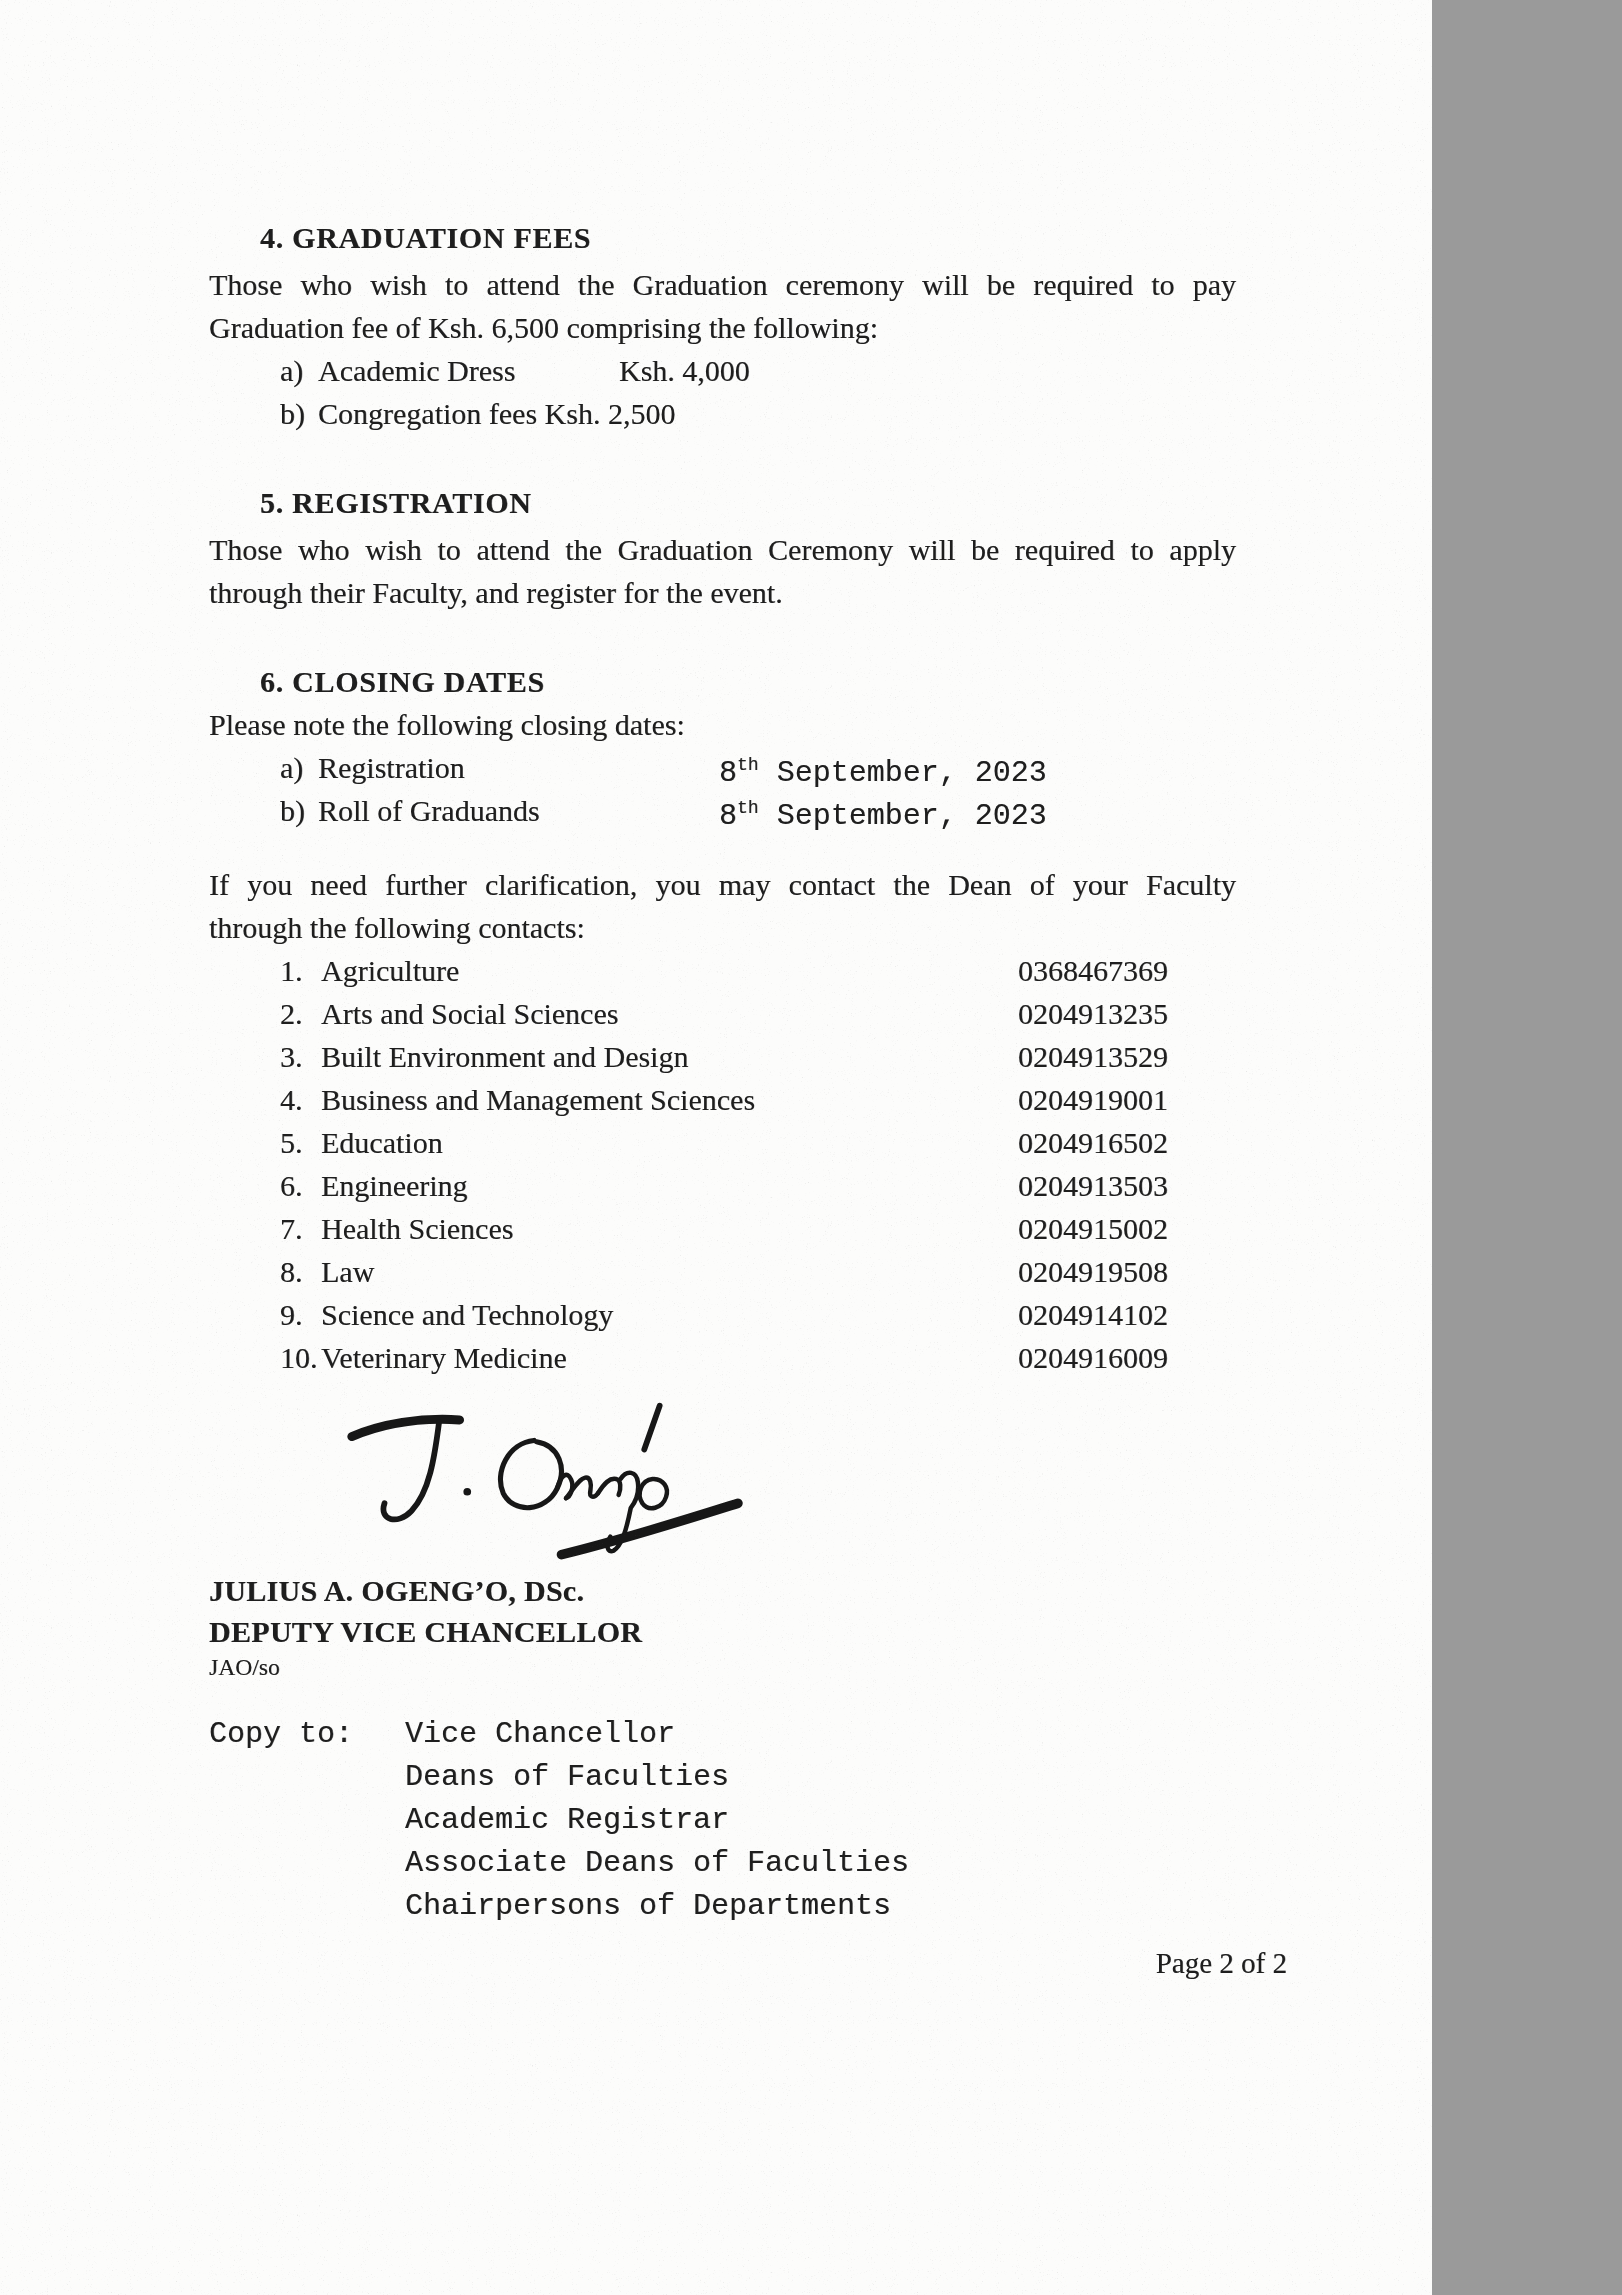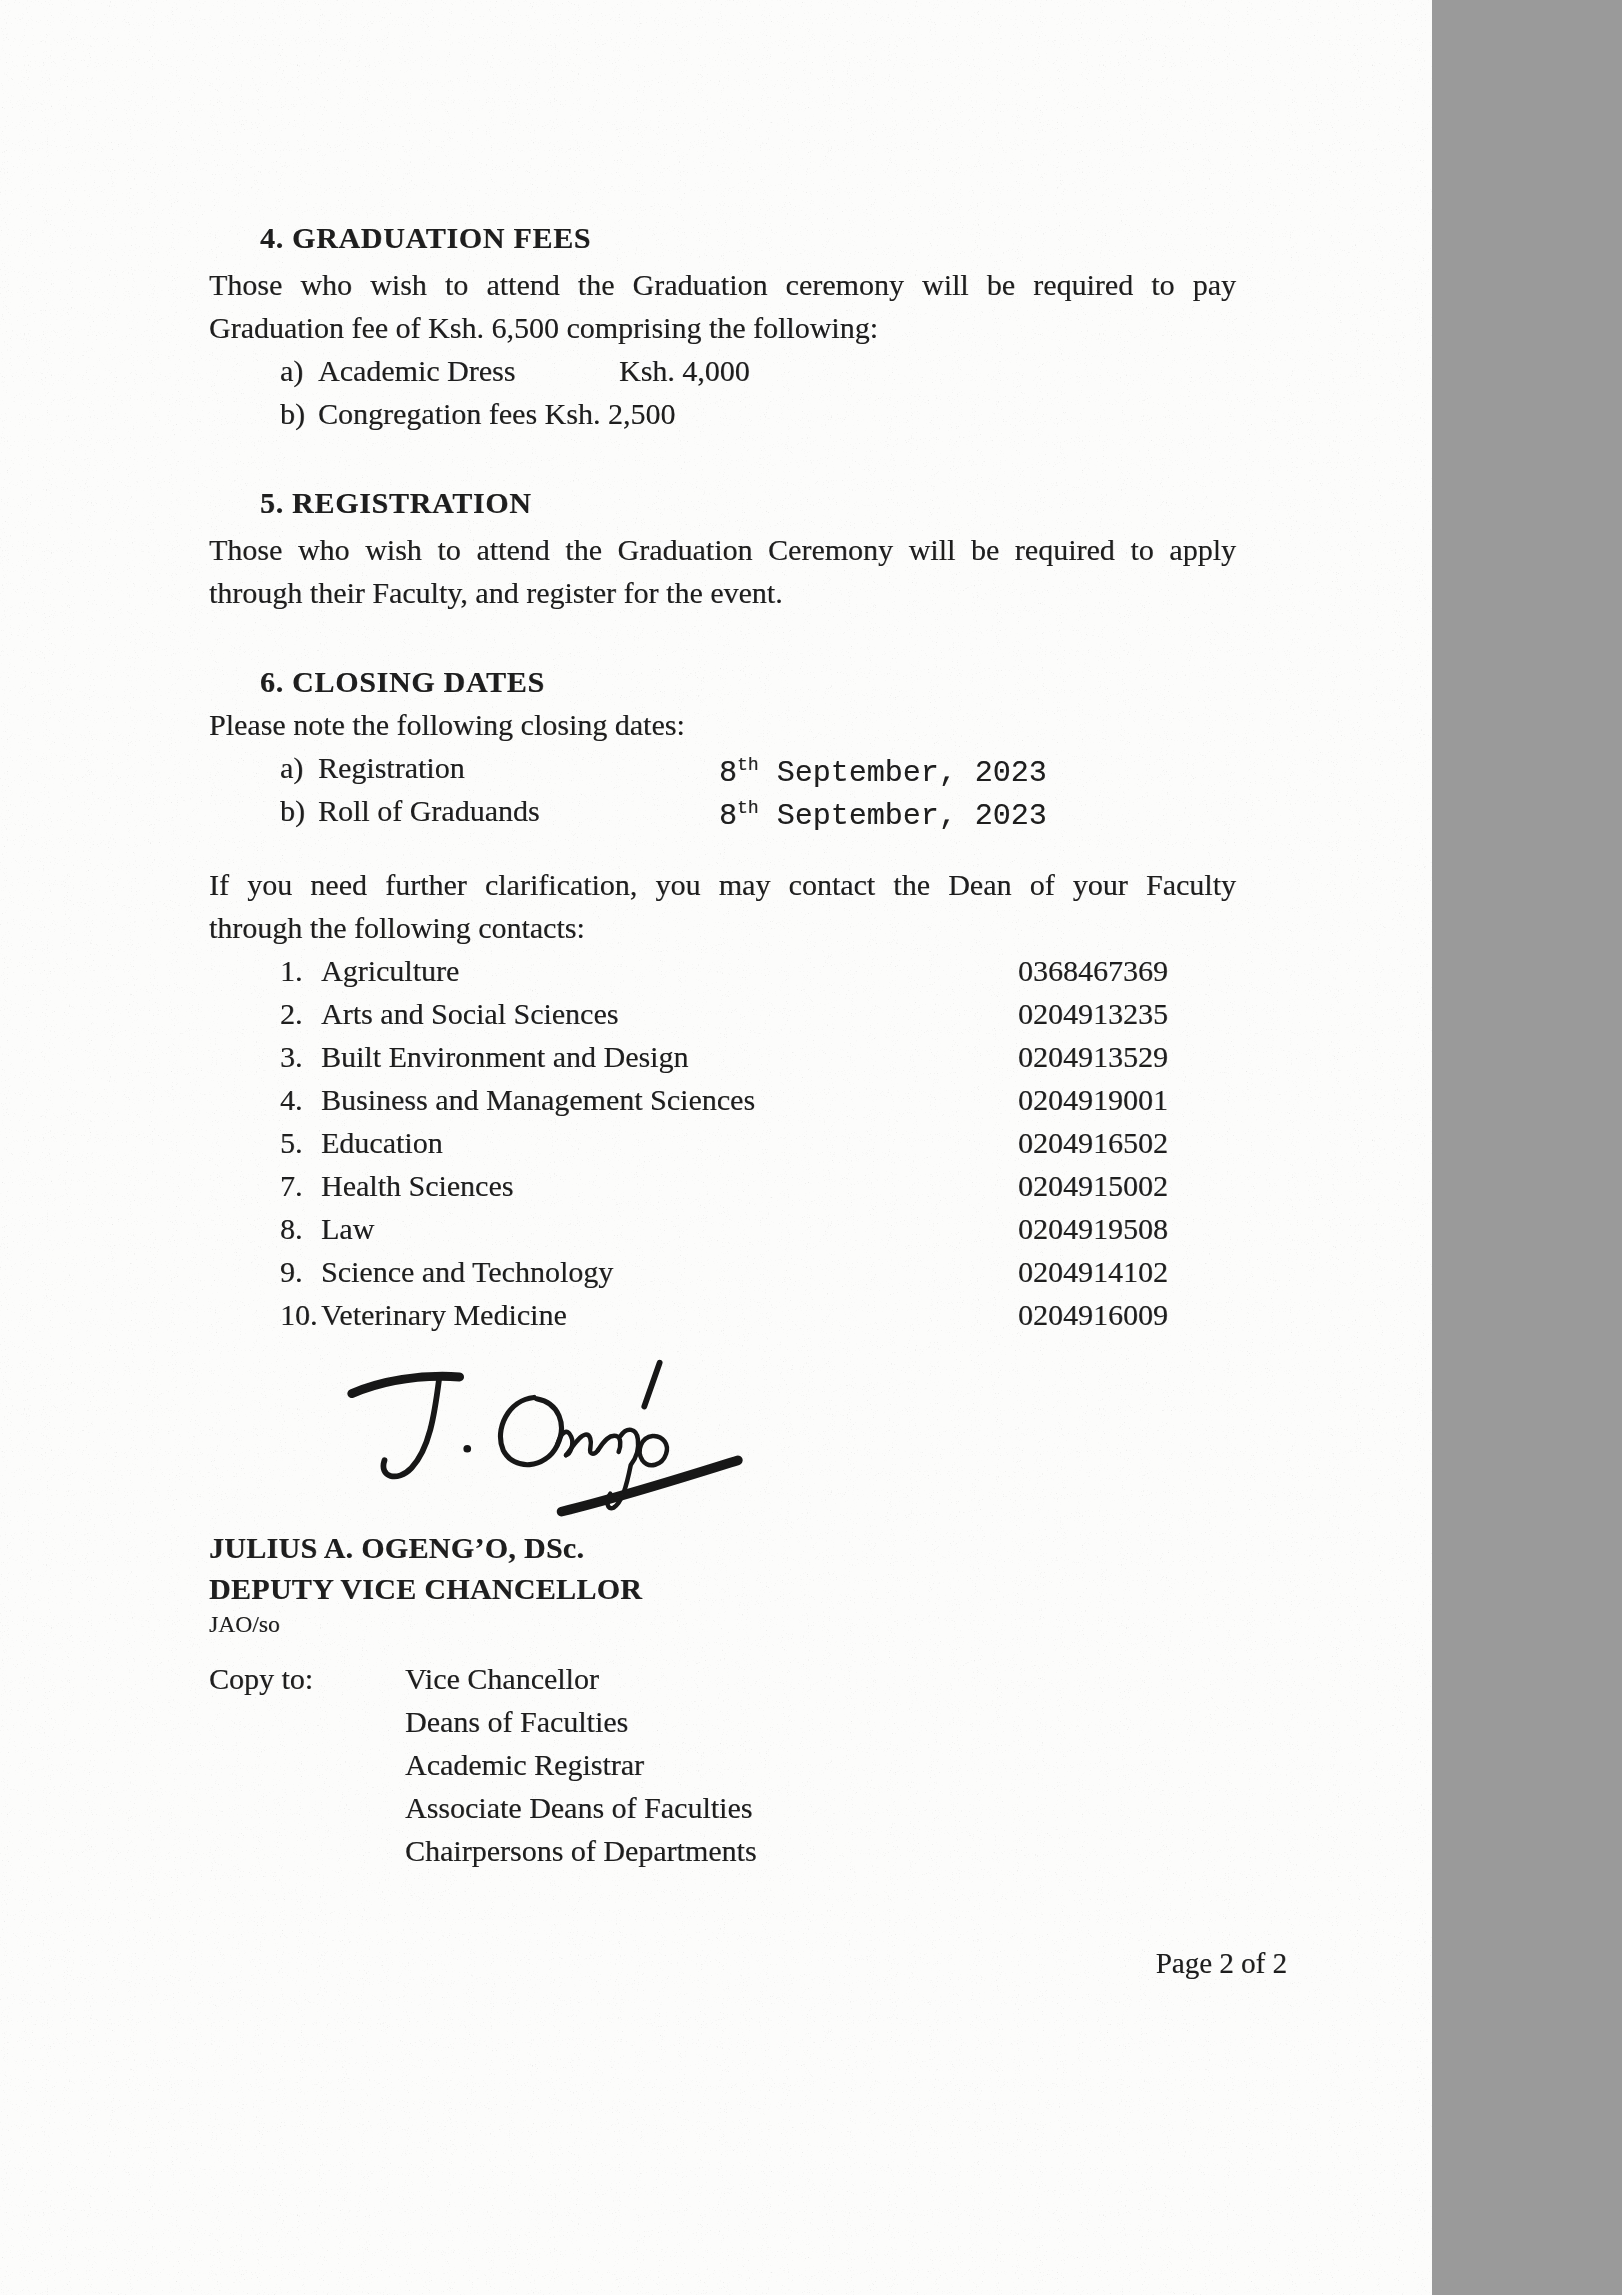--- a/index.html
+++ b/index.html
@@ -30,21 +30,21 @@
   .marker{display:inline-block;width:38px;}
   .num{display:inline-block;width:41px;}
   .amount{position:absolute;left:339px;top:0;}
   .cdate{position:absolute;left:439px;top:6px;font-family:Liberation Mono, monospace;}
   .cdate sup{font-size:60%;line-height:0;}
   .phone{position:absolute;left:738px;top:0;}
   .para3{margin-top:31px;}
   .sig-svg-wrap{margin:5.2px 0 0 124px;height:186px;}
   .sig-line{font-weight:700;letter-spacing:0.3px;line-height:41px;}
   .sig-ref{font-size:23.6px;line-height:30px;}
-  .copy-block{display:flex;margin-top:18px;}
+  .copy-block{display:flex;margin-top:31px;font-family:Liberation Mono, monospace;}
   .copy-label{width:196px;}
   .copy-items div{line-height:43px;}
   .page-num{
     position:absolute;top:1947px;right:145px;
     font-size:29px;line-height:33px;
     text-shadow:0.4px 0.4px 0.5px rgba(25,25,25,0.5);
   }
   .noise{
     position:absolute;inset:0;width:100%;height:100%;
     opacity:0.34;pointer-events:none;
@@ -89,20 +89,21 @@
     <div class="para3">
       <div class="jline">If you need further clarification, you may contact the Dean of your Faculty</div>
       <div>through the following contacts:</div>
     </div>
     <div>
       <div class="list-row"><span class="num">1.</span><span>Agriculture</span><span class="phone">0368467369</span></div>
       <div class="list-row"><span class="num">2.</span><span>Arts and Social Sciences</span><span class="phone">0204913235</span></div>
       <div class="list-row"><span class="num">3.</span><span>Built Environment and Design</span><span class="phone">0204913529</span></div>
       <div class="list-row"><span class="num">4.</span><span>Business and Management Sciences</span><span class="phone">0204919001</span></div>
       <div class="list-row"><span class="num">5.</span><span>Education</span><span class="phone">0204916502</span></div>
+      <div class="list-row"><span class="num">6.</span><span>Engineering</span><span class="phone">0204913503</span></div>
       <div class="list-row"><span class="num">7.</span><span>Health Sciences</span><span class="phone">0204915002</span></div>
       <div class="list-row"><span class="num">8.</span><span>Law</span><span class="phone">0204919508</span></div>
       <div class="list-row"><span class="num">9.</span><span>Science and Technology</span><span class="phone">0204914102</span></div>
       <div class="list-row"><span class="num">10.</span><span>Veterinary Medicine</span><span class="phone">0204916009</span></div>
     </div>
 
     <div class="sig-svg-wrap">
       <svg width="425" height="186" viewBox="0 0 660 290" fill="none">
         <g stroke="#171717" fill="none" stroke-linecap="round" stroke-linejoin="round">
           <path d="M28,82 C75,62 135,52 196,56" stroke-width="14"></path>

